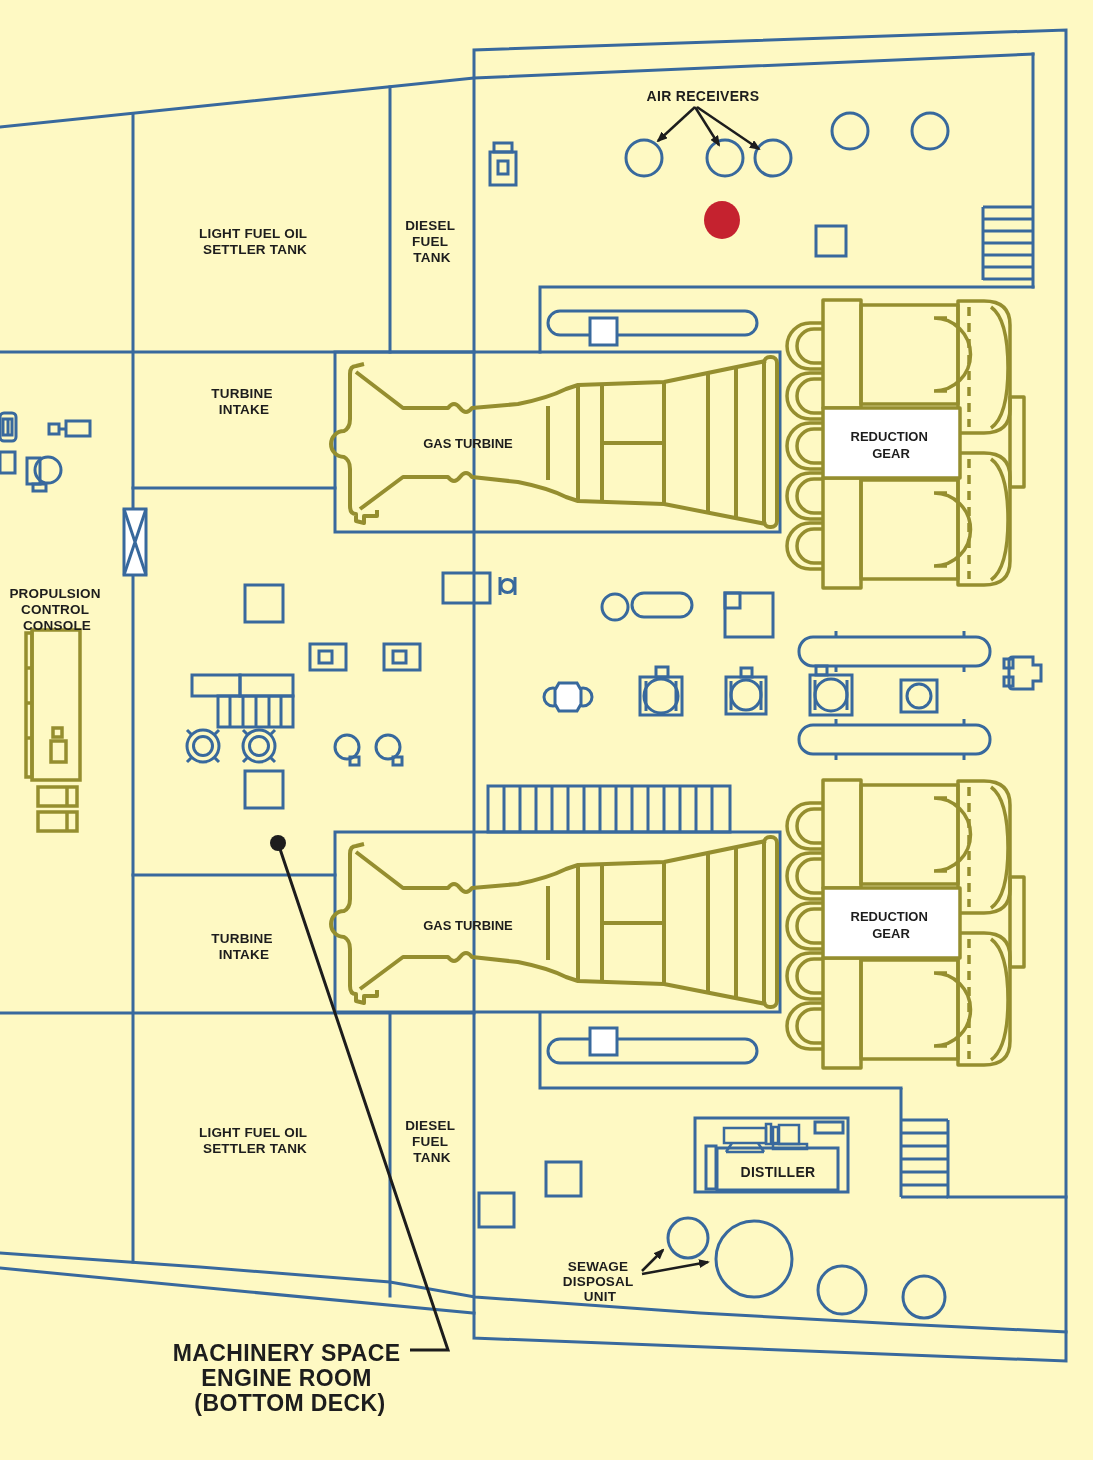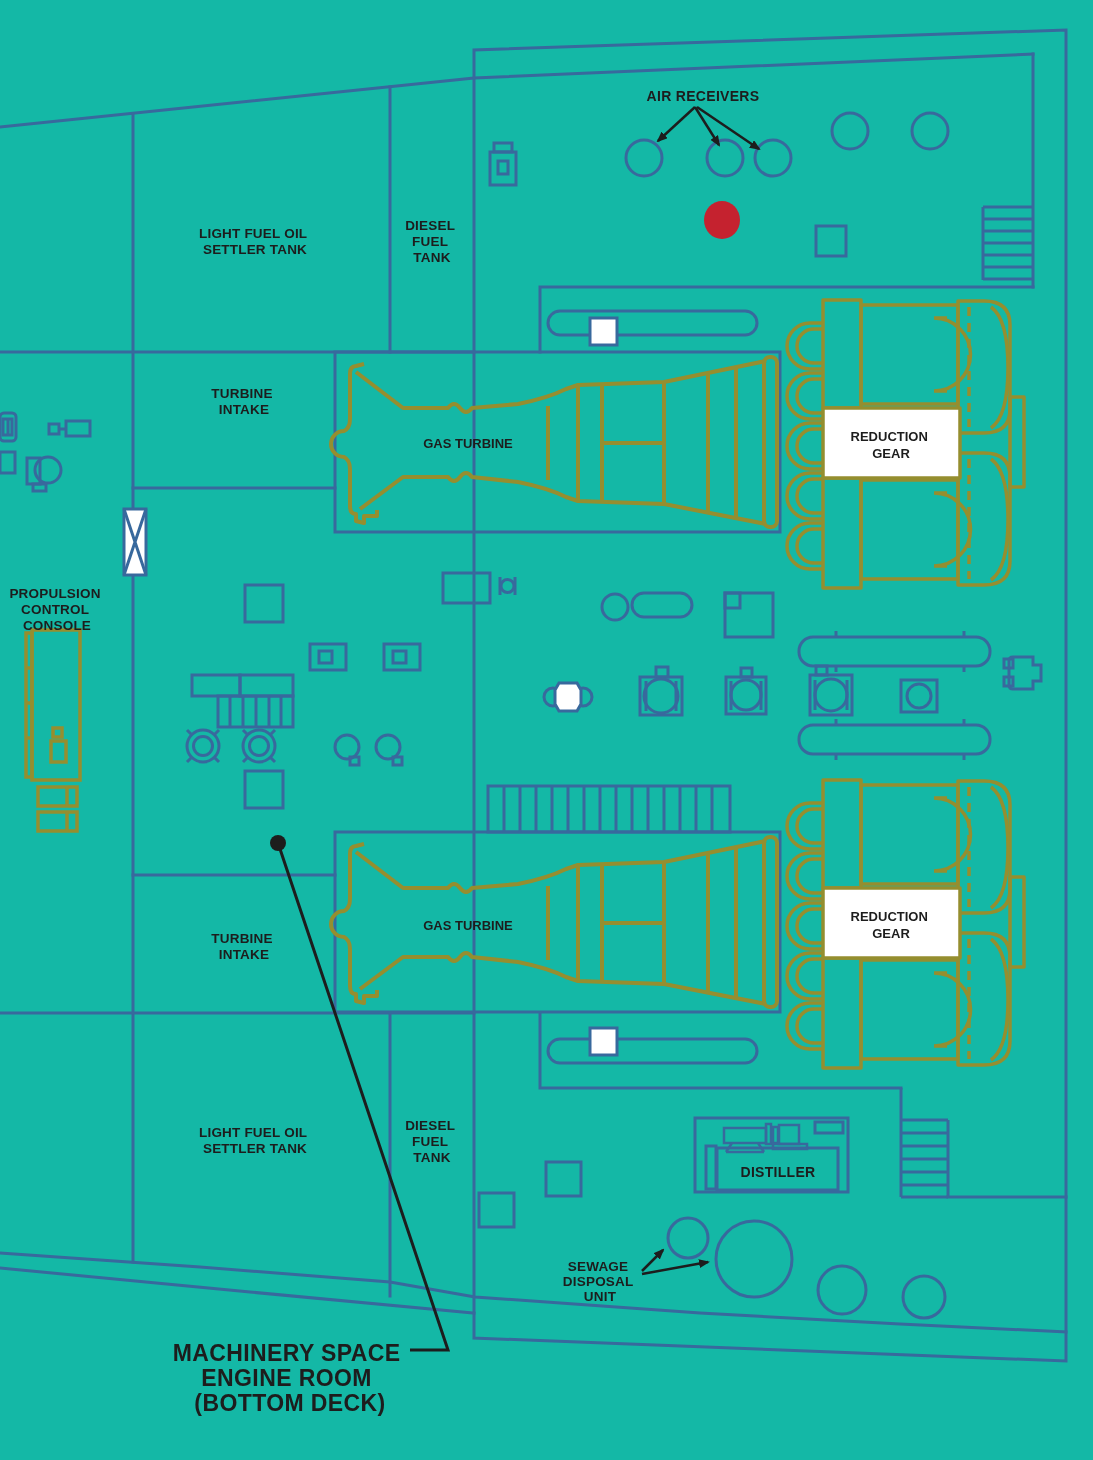--- a/index.html
+++ b/index.html
@@ -1,16 +1,16 @@
 <!DOCTYPE html>
 <html><head>
 <meta charset="utf-8">
 <style>
   html,body{margin:0;padding:0;background:#ffffff;}
-  .stage{width:1093px;height:1460px;position:relative;background:#14b8a6;overflow:hidden;}
+  .stage{width:1093px;height:1460px;position:relative;background:#fef9c3;overflow:hidden;}
   svg{display:block;}
   text{font-family:"Liberation Sans","DejaVu Sans",sans-serif;font-weight:bold;stroke:none;}
   .lbl{font-size:13.5px;letter-spacing:0.2px;}
   .sm{font-size:13px;}
   .md{font-size:14px;letter-spacing:0.3px;}
   .cap{font-size:23px;letter-spacing:0.4px;}
 </style>
 </head>
 <body>
 

